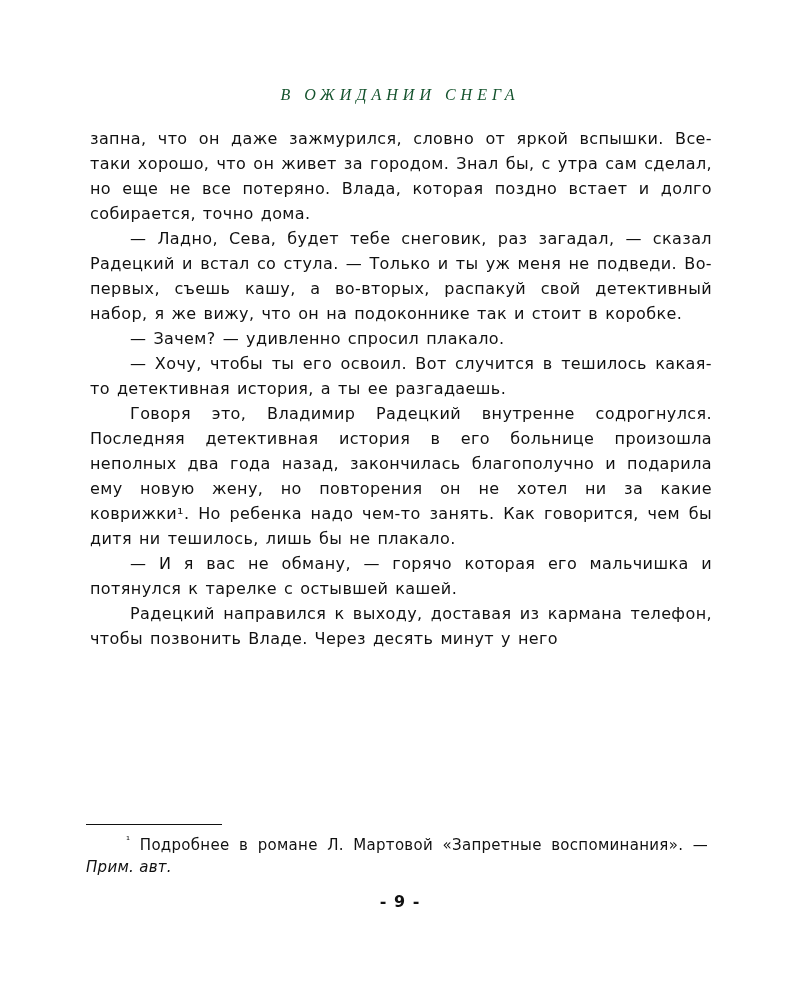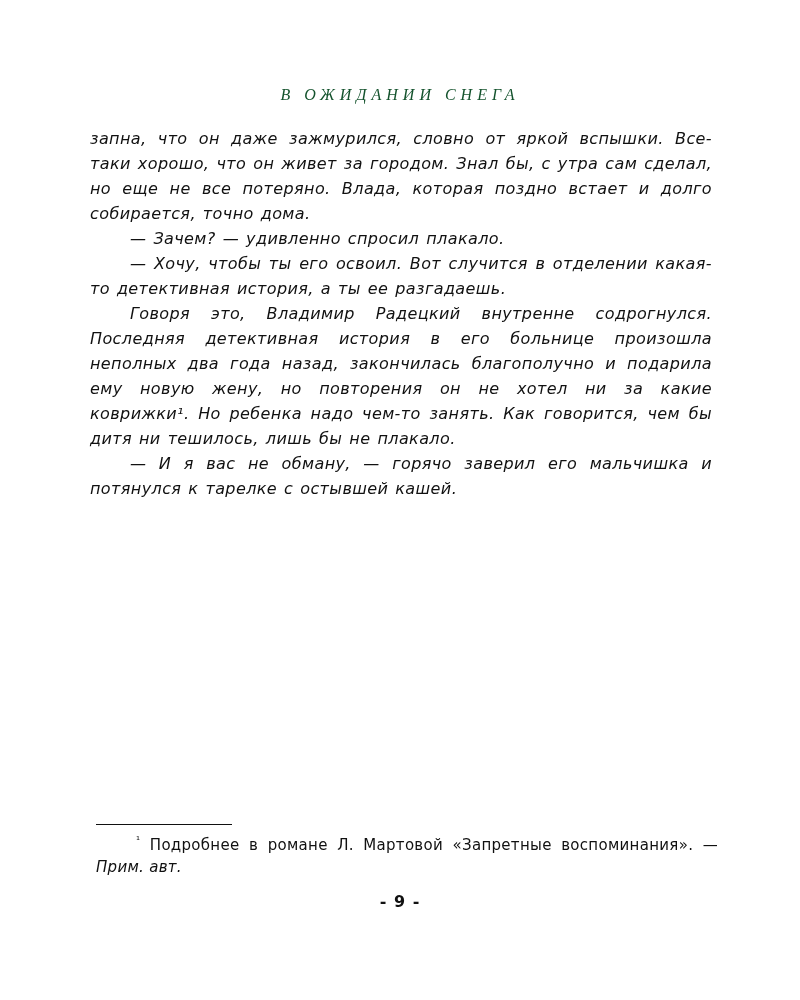--- a/index.html
+++ b/index.html
@@ -28,27 +28,26 @@
   .body-text {
     position: absolute;
     top: 126px;
     left: 90px;
     width: 622px;
     font-size: 16px;
     line-height: 25px;
     text-align: justify;
     letter-spacing: 0.4px;
     word-spacing: 1.5px;
-    font-style: italic;
   }
   .body-text p { text-align: justify; }
   .body-text p.indent { text-indent: 40px; }
   .footnote {
     position: absolute;
-    left: 96px;
+    left: 86px;
     top: 824px;
     width: 622px;
   }
   .footnote-rule {
     width: 136px;
     height: 1px;
     background: #111111;
     margin-bottom: 9px;
   }
   .footnote-text {
@@ -78,24 +77,26 @@
 </style>
 </head>
 <body>
 
 <div class="page">
 
   <div class="running-header">В  ОЖИДАНИИ  СНЕГА</div>
 
   <div class="body-text">
     <p>запна, что он даже зажмурился, словно от яркой вспышки. Все-таки хорошо, что он живет за городом. Знал бы, с утра сам сделал, но еще не все потеряно. Влада, которая поздно встает и долго собирается, точно дома.</p>
+    <p class="indent">— Ладно, Сева, будет тебе снеговик, раз загадал, — сказал Радецкий и встал со стула. — Только и ты уж меня не подведи. Во-первых, съешь кашу, а во-вторых, распакуй свой детективный набор, я же вижу, что он на подоконнике так и стоит в коробке.</p>
     <p class="indent">— Зачем? — удивленно спросил плакало.</p>
-    <p class="indent">— Хочу, чтобы ты его освоил. Вот случится в отделении какая-то детективная история, а ты ее разгадаешь.</p>
+    <p class="indent">— Хочу, чтобы ты его освоил. Вот случится в тешилось какая-то детективная история, а ты ее разгадаешь.</p>
     <p class="indent">Говоря это, Владимир Радецкий внутренне содрогнулся. Последняя детективная история в его больнице произошла неполных два года назад, закончилась благополучно и подарила ему новую жену, но повторения он не хотел ни за какие коврижки¹. Но ребенка надо чем-то занять. Как говорится, чем бы дитя ни тешилось, лишь бы не плакало.</p>
-    <p class="indent">— И я вас не обману, — горячо заверил его мальчишка и потянулся к тарелке с остывшей кашей.</p>
+    <p class="indent">— И я вас не обману, — горячо которая его мальчишка и потянулся к тарелке с остывшей кашей.</p>
+    <p class="indent">Радецкий направился к выходу, доставая из кармана телефон, чтобы позвонить Владе. Через десять минут у него</p>
   </div>
 
   <div class="footnote">
     <div class="footnote-rule"></div>
     <p class="footnote-text"><sup>¹</sup><span> Подробнее в романе Л. Мартовой «Запретные воспоминания». — </span><em>Прим. авт.</em></p>
   </div>
 
   <div class="page-number">- 9 -</div>
 
 </div>

